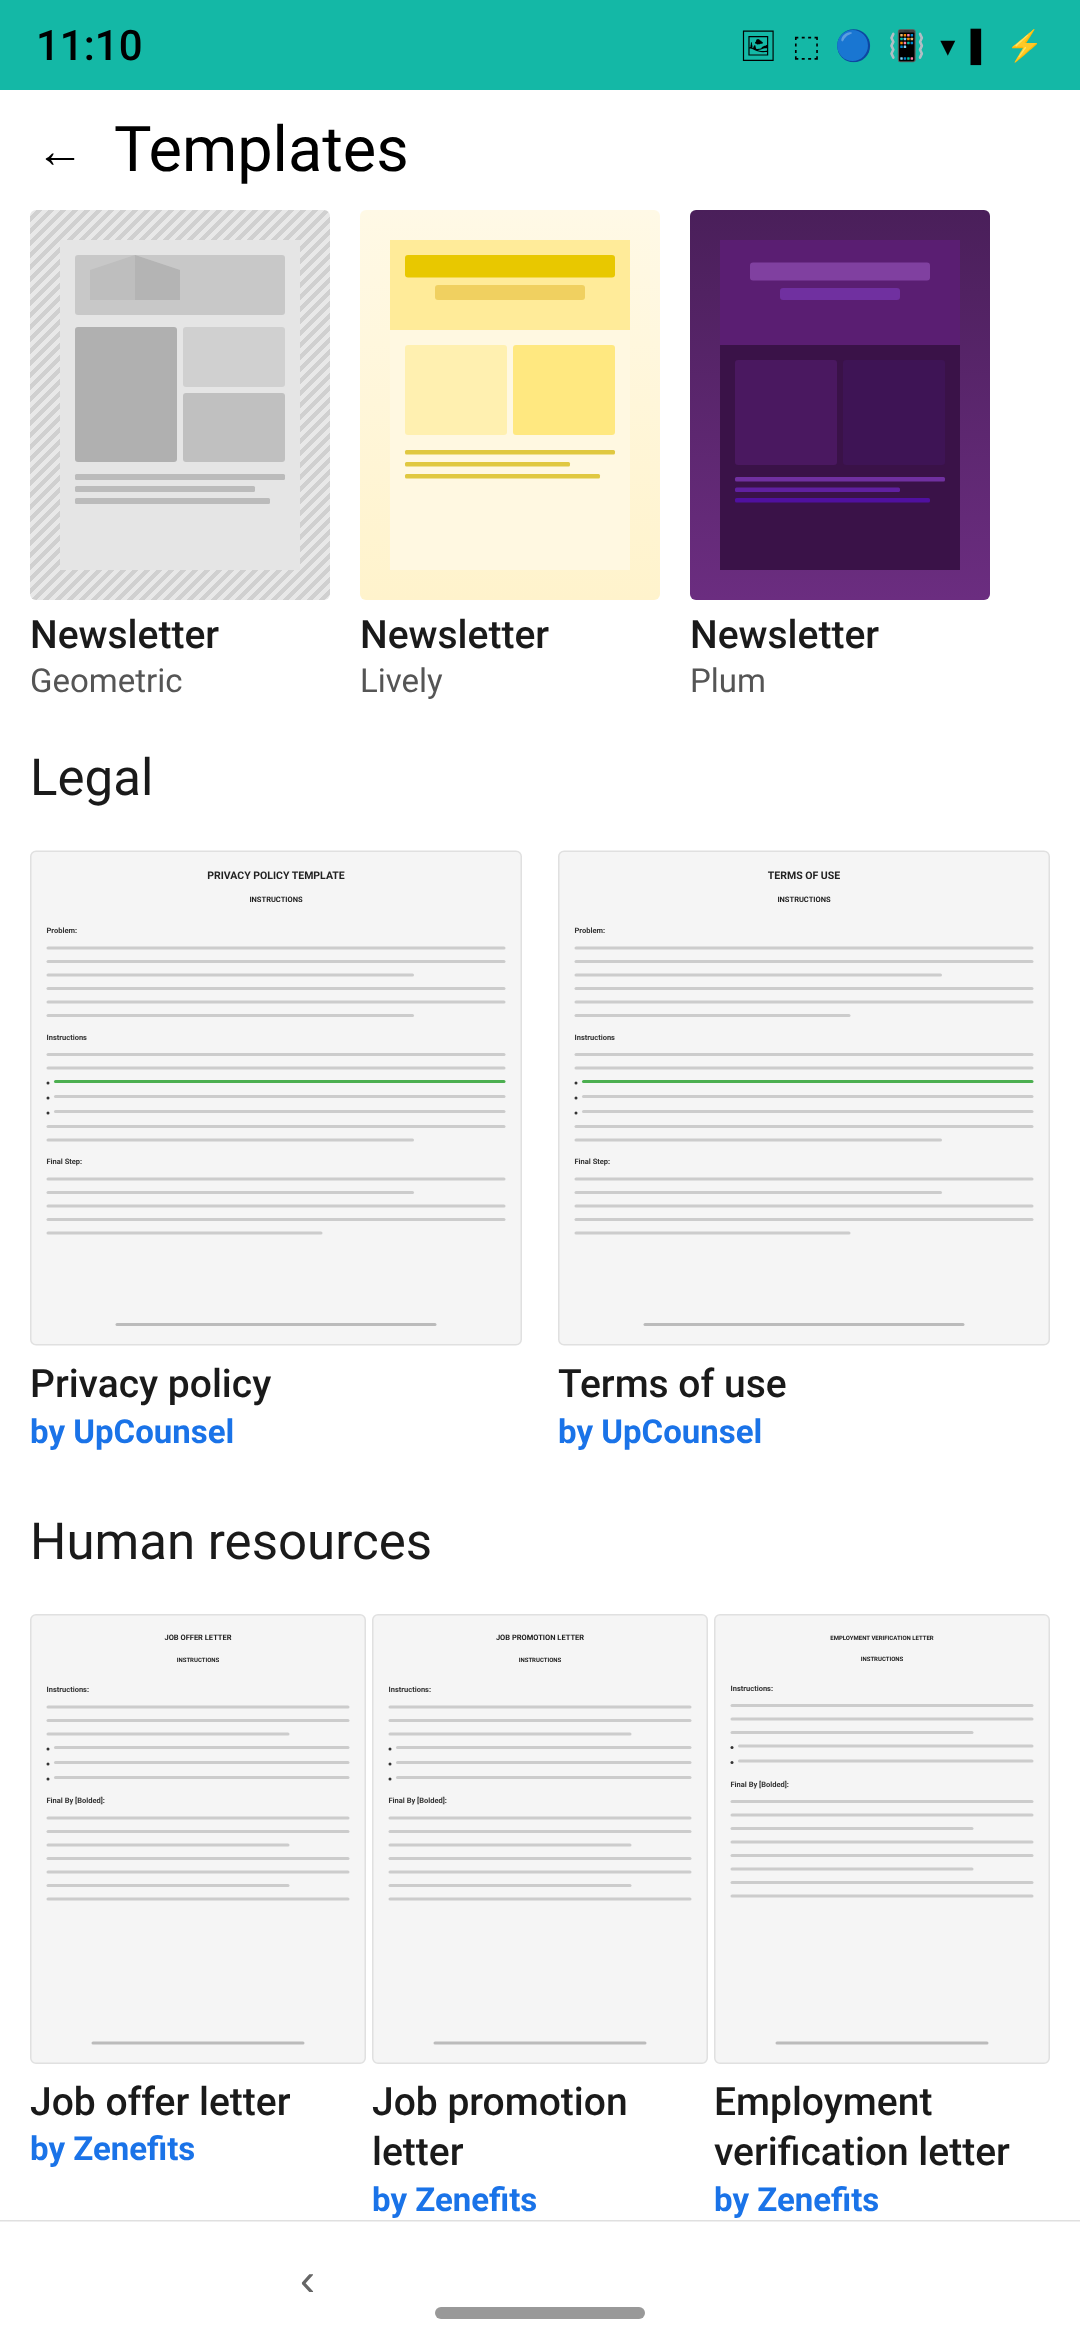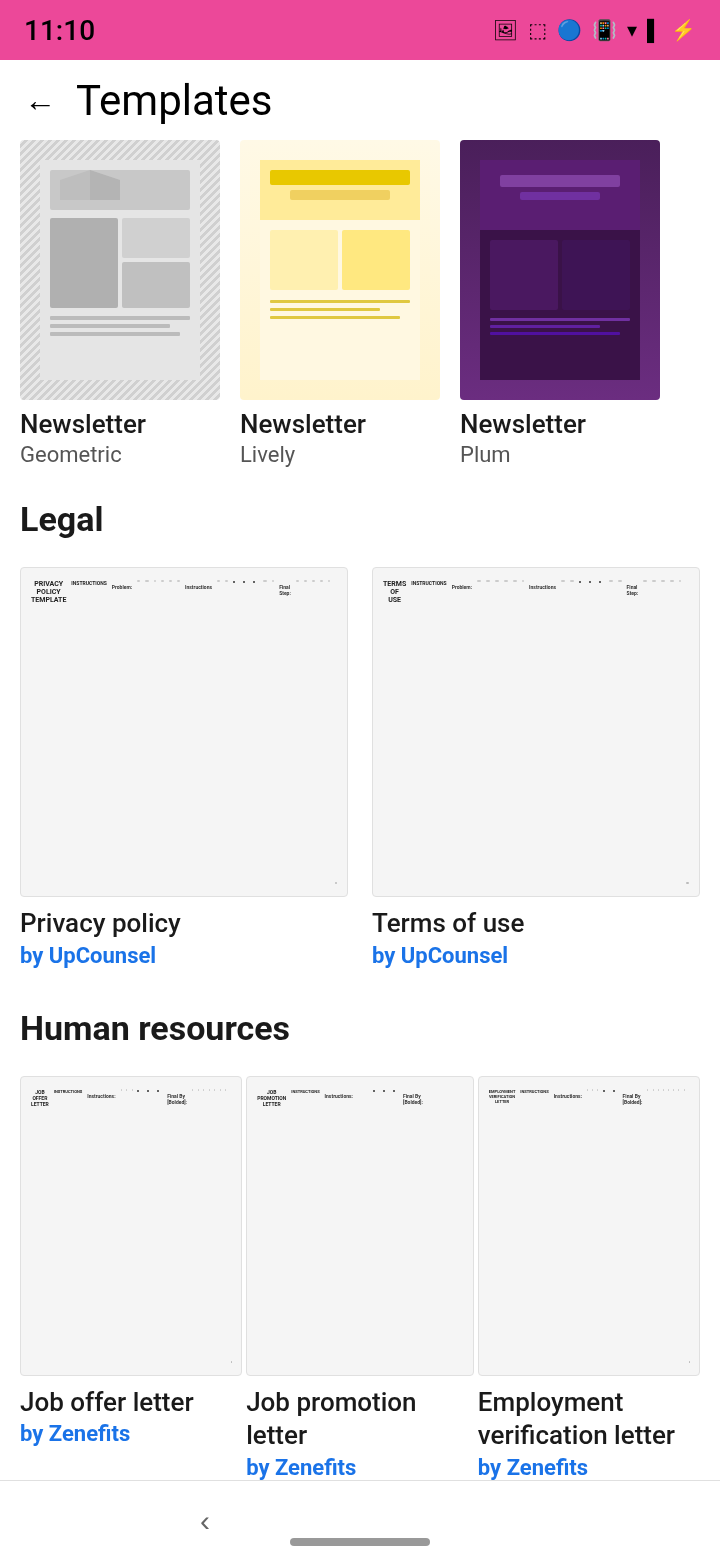--- a/index.html
+++ b/index.html
@@ -8,21 +8,21 @@
       font-family: 'Roboto', Arial, sans-serif;
       background: #fff;
       width: 720px;
       min-height: 1560px;
       overflow-x: hidden;
     }
 
     
     .status-bar {
       height: 60px;
-      background: #ec4899;
+      background: #14b8a6;
       display: flex;
       align-items: center;
       justify-content: space-between;
       padding: 0 24px;
     }
     .status-time {
       font-size: 28px;
       font-weight: 500;
       color: #000;
     }
@@ -88,21 +88,21 @@
       line-height: 1.3;
     }
     .newsletter-sub {
       font-size: 22px;
       color: #555;
     }
 
     
     .section-heading {
       font-size: 34px;
-      font-weight: 700;
+      font-weight: 400;
       color: #1a1a1a;
       margin: 24px 0 28px 0;
     }
 
     
     .template-grid-2 {
       display: grid;
       grid-template-columns: 1fr 1fr;
       gap: 24px;
       margin-bottom: 40px;
@@ -148,20 +148,21 @@
     }
     .template-by span {
       color: #1a73e8;
     }
 
     
     .doc-preview {
       padding: 12px 10px;
       height: 100%;
       display: flex;
+      flex-direction: column;
       gap: 5px;
     }
     .doc-title-line {
       font-size: 7px;
       font-weight: bold;
       text-align: center;
       color: #222;
       margin-bottom: 4px;
     }
     .doc-subtitle-line {

